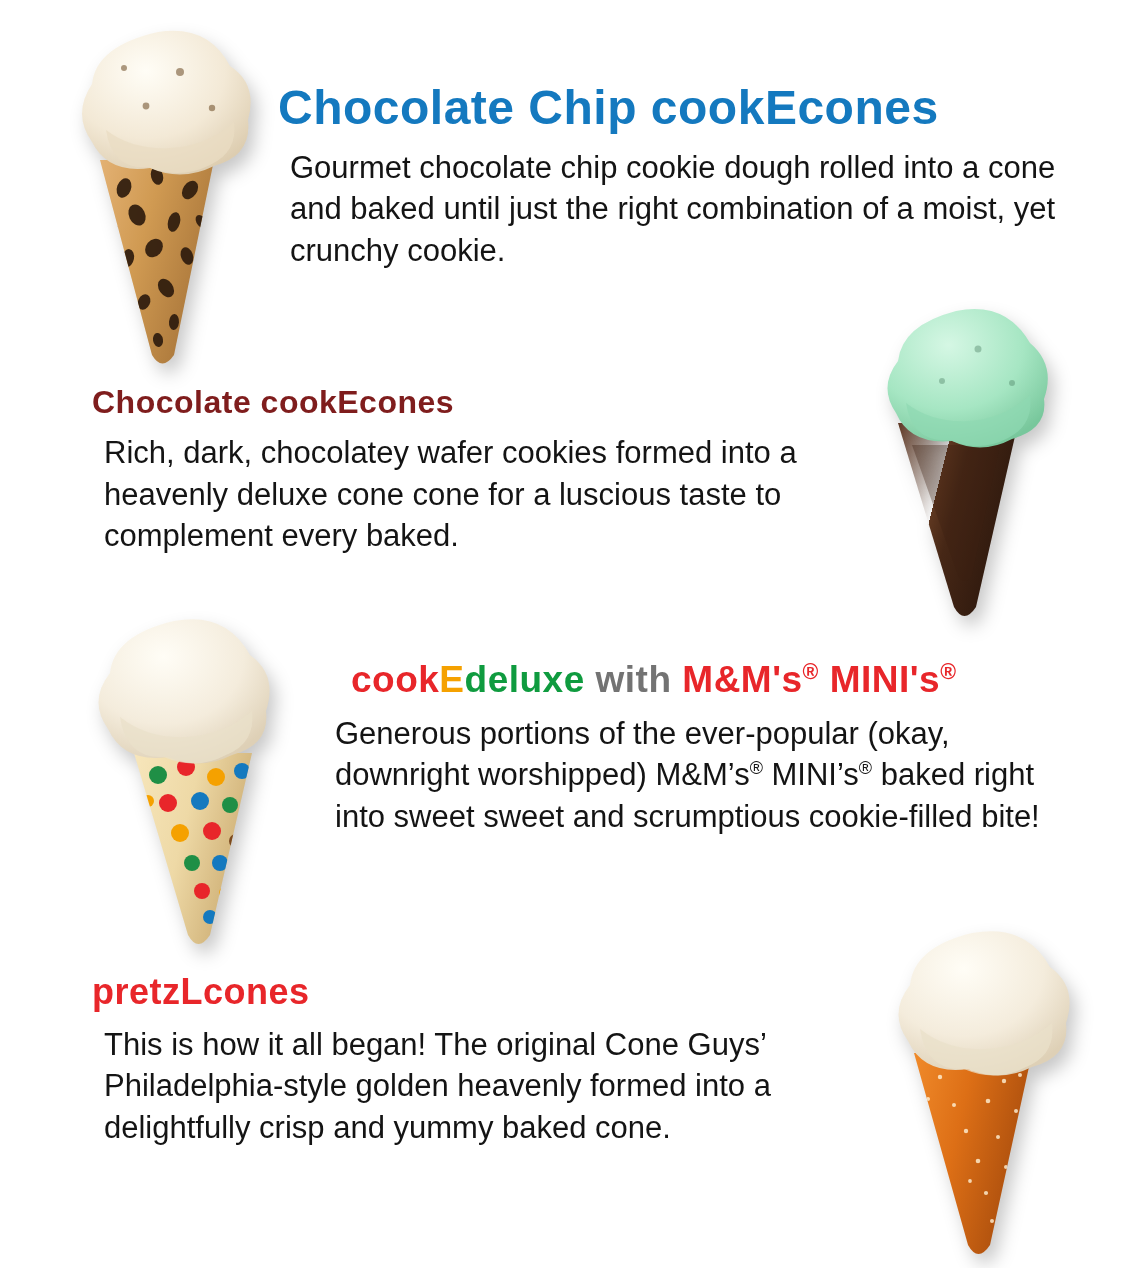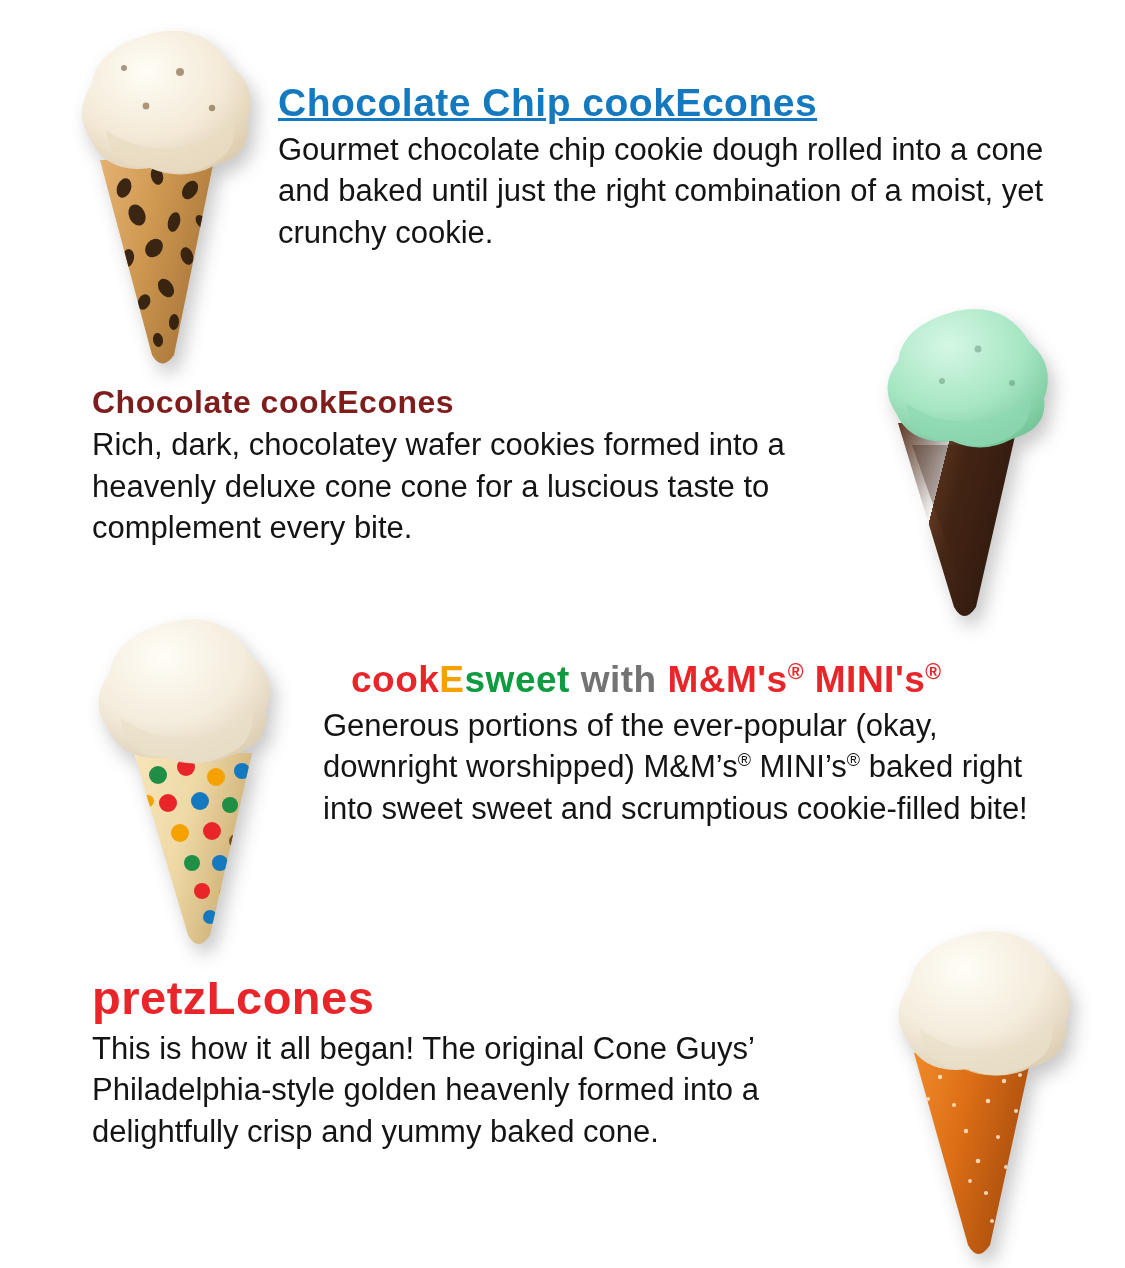--- a/index.html
+++ b/index.html
@@ -25,38 +25,37 @@
   .heading {
     font-weight: bold;
     letter-spacing: 0.5px;
     margin: 0 0 4px 0;
     line-height: 1.1;
   }
   .desc {
     font-size: 31px;
     line-height: 1.34;
     color: #141414;
-    margin: 0;
+    margin: 12px;
   }
   .sup {
     font-size: 0.58em;
     vertical-align: super;
     line-height: 0;
   }
 
   
   #block-cc {
     left: 278px;
     top: 82px;
     width: 790px;
   }
   #block-cc .heading {
-    font-size: 39px;
+    font-size: 48px;
     color: #1479bf;
-    text-decoration: underline;
   }
 
   
   #block-choc {
     left: 92px;
     top: 385px;
     width: 790px;
   }
   #block-choc .heading {
     font-size: 32px;
@@ -78,21 +77,21 @@
   .mm-c4 { color: #737373; }
   .mm-c5 { color: #e8262a; }
 
   
   #block-pretz {
     left: 92px;
     top: 972px;
     width: 800px;
   }
   #block-pretz .heading {
-    font-size: 47px;
+    font-size: 36px;
     color: #e8262a;
   }
 
   
   .cone-fig {
     position: absolute;
   }
   .cone-fig svg {
     display: block;
     filter: drop-shadow(6px 10px 9px rgba(0,0,0,0.22));
@@ -186,21 +185,21 @@
       <g fill="#3b6f52" opacity="0.35">
         <circle cx="106" cy="54" r="3.5"></circle>
         <circle cx="70" cy="86" r="3"></circle>
         <circle cx="140" cy="88" r="3"></circle>
       </g>
     </svg>
   </div>
 
   <div class="product" id="block-choc">
     <h2 class="heading">Chocolate cookEcones</h2>
-    <p class="desc">Rich, dark, chocolatey wafer cookies formed into a heavenly deluxe cone cone for a luscious taste to complement every bite.</p>
+    <p class="desc">Rich, dark, chocolatey wafer cookies formed into a heavenly deluxe cone cone for a luscious taste to complement every baked.</p>
   </div>
 
   <div class="cone-fig" id="fig-mm">
     <svg width="230" height="345" viewBox="0 0 230 345" aria-hidden="true">
       <defs>
         <radialGradient id="scoopC" cx="38%" cy="26%" r="78%">
           <stop offset="0%" stop-color="#fffdf6"></stop>
           <stop offset="60%" stop-color="#f4ecdc"></stop>
           <stop offset="100%" stop-color="#ded0b6"></stop>
         </radialGradient>
@@ -234,21 +233,21 @@
       </g>
       <path d="M104 16 Q156 6 180 50 Q208 70 196 106 Q200 140 162 150
                Q130 166 98 152 Q54 158 38 124 Q18 96 40 68 Q44 30 104 16 Z" fill="url(#scoopC)"></path>
       <path d="M50 112 Q78 134 116 132 Q154 130 182 106 Q186 138 156 150
                Q126 166 94 152 Q56 154 50 112 Z" fill="#eae0ca" opacity="0.75"></path>
     </svg>
   </div>
 
   <div class="product" id="block-mm">
     <h2 class="heading">
-      <span class="mm-c1">cook</span><span class="mm-c2">E</span><span class="mm-c3">sweet</span><span class="mm-c4"> with </span><span class="mm-c5">M&amp;M's</span><span class="mm-c5 sup">®</span><span class="mm-c5"> MINI's</span><span class="mm-c5 sup">®</span>
+      <span class="mm-c1">cook</span><span class="mm-c2">E</span><span class="mm-c3">deluxe</span><span class="mm-c4"> with </span><span class="mm-c5">M&amp;M's</span><span class="mm-c5 sup">®</span><span class="mm-c5"> MINI's</span><span class="mm-c5 sup">®</span>
     </h2>
     <p class="desc"><span>Generous portions of the ever-popular (okay, downright worshipped) M&amp;M’s</span><span class="sup">®</span><span> MINI’s</span><span class="sup">®</span><span> baked right into sweet sweet and scrumptious cookie-filled bite!</span></p>
   </div>
 
   <div class="cone-fig" id="fig-pretzel">
     <svg width="200" height="350" viewBox="0 0 200 350" aria-hidden="true">
       <defs>
         <radialGradient id="scoopD" cx="38%" cy="26%" r="78%">
           <stop offset="0%" stop-color="#fffdf6"></stop>
           <stop offset="60%" stop-color="#f4ecdc"></stop>

